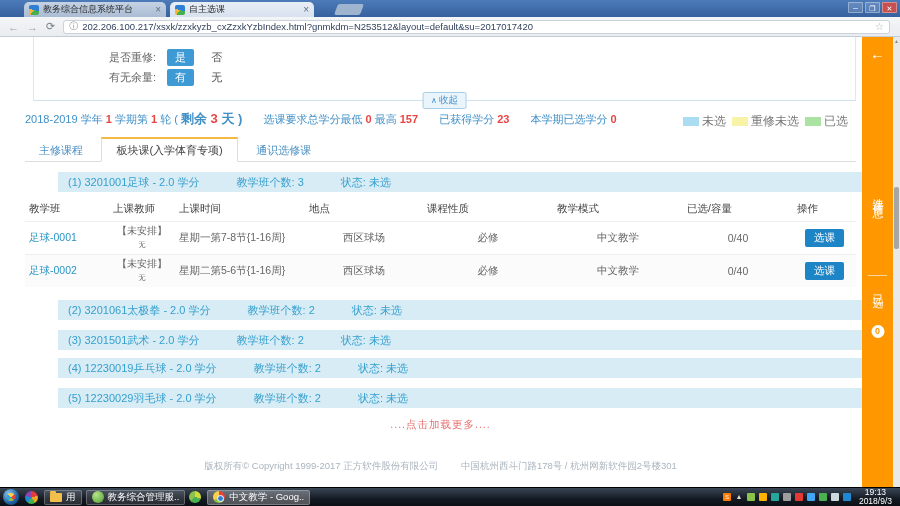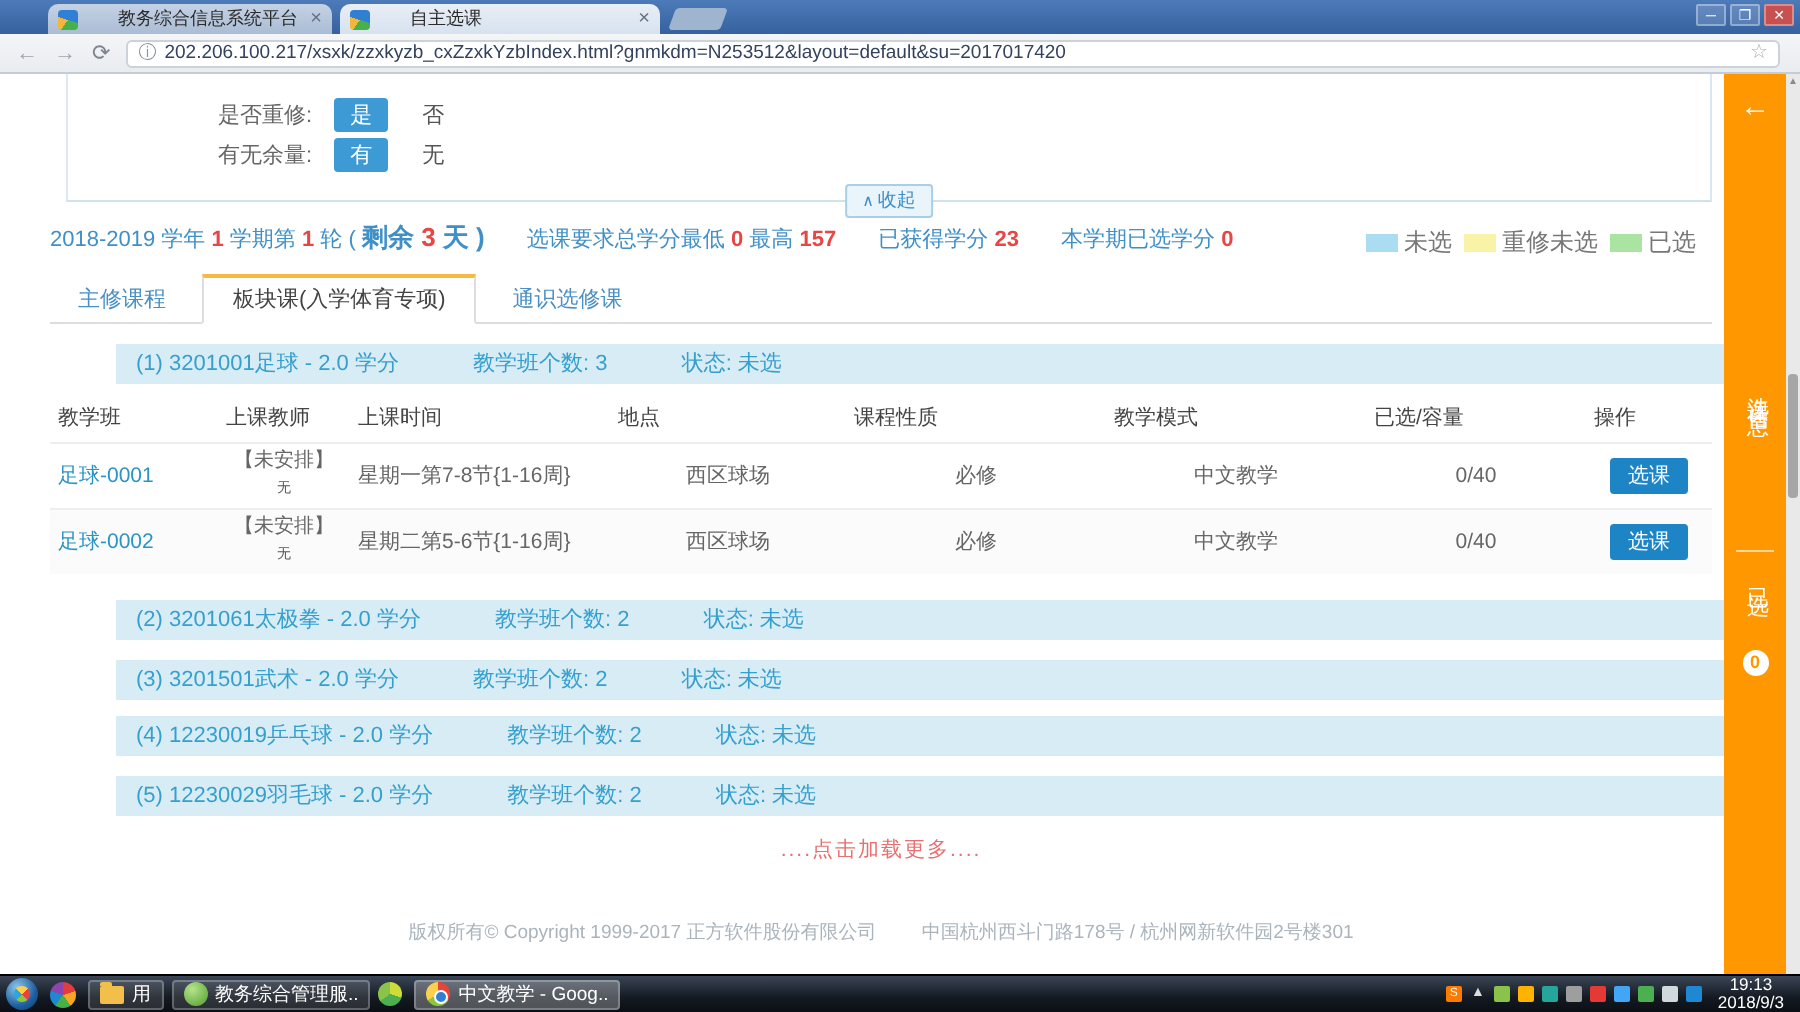--- a/index.html
+++ b/index.html
@@ -5,24 +5,24 @@
   * { margin:0; padding:0; box-sizing:border-box; }
   body { font-family:"Liberation Sans","DejaVu Sans",sans-serif; }
   .screen { position:relative; width:900px; height:506px; overflow:hidden; background:#fff; }
 
   
   .titlebar { position:absolute; top:0; left:0; width:900px; height:17px;
     background:linear-gradient(#4d7ab8,#35619f); }
   .tab { position:absolute; top:2px; height:15px; border-radius:5px 5px 0 0;
     display:flex; align-items:center; padding:0 5px; font-size:9px; color:#2b2b2b; }
   .tab.inactive { left:24px; width:142px; background:linear-gradient(#c4d2e4,#aabcd4); }
-  .tab.active { left:170px; width:160px; background:linear-gradient(#e8eef6,#d7e2ef); }
+  .tab.active { left:170px; width:144px; background:linear-gradient(#e8eef6,#d7e2ef); }
   .favicon { width:10px; height:10px; border-radius:2px; margin-right:4px; flex:0 0 auto;
     background:conic-gradient(#2f7fd4 0 30%, #46b04a 0 60%, #f3b63c 0 80%, #2f7fd4 0); }
-  .tab-title { flex:1; overflow:hidden; white-space:nowrap;margin-left:16px; }
+  .tab-title { flex:1; overflow:hidden; white-space:nowrap; }
   .tab-close { color:#66707e; font-size:10px; margin-left:4px; cursor:default; }
   .newtab { position:absolute; left:336px; top:4px; width:26px; height:11px;
     background:#9fb4cf; border-radius:2px; transform:skewX(-20deg); }
   .win-controls { position:absolute; right:3px; top:2px; display:flex; gap:2px; }
   .win-controls span { width:15px; height:11px; font-size:7px; line-height:11px; text-align:center;
     color:#fff; background:rgba(255,255,255,.15); border:1px solid rgba(255,255,255,.35); border-radius:1px; }
   .win-controls .close { background:#c75050; }
 
   .toolbar { position:absolute; top:17px; left:0; width:900px; height:20px;
     background:linear-gradient(#f4f5f7,#e9ecf0); border-bottom:1px solid #c6ccd4;

